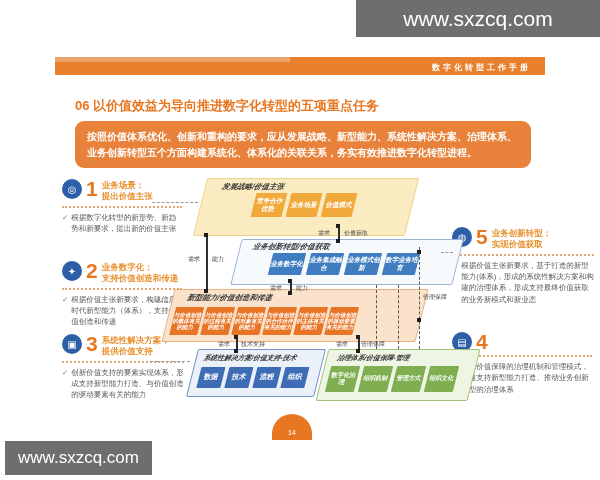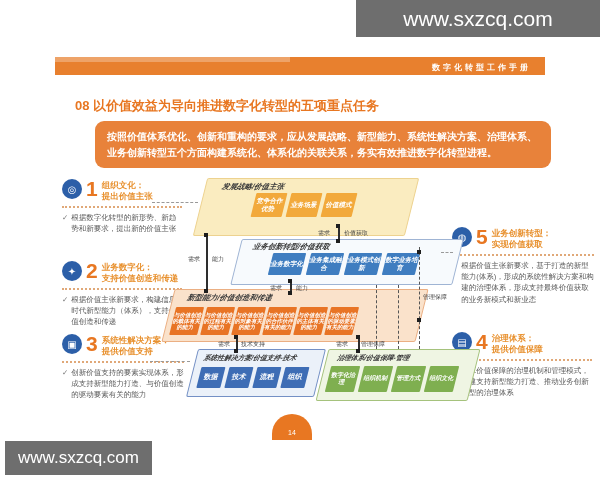--- a/index.html
+++ b/index.html
@@ -12,21 +12,21 @@
   .wm-bottom{left:5px;top:441px;width:147px;height:34px;font-size:17px;}
 
   
   .hbar{position:absolute;left:55px;top:57px;width:490px;height:18px;background:#E8802E;}
   .hbar-light{position:absolute;left:0;top:0;width:235px;height:5px;background:rgba(255,255,255,.28);}
   .hbar-title{position:absolute;right:14px;top:5px;color:#fff;font-size:8px;font-weight:bold;letter-spacing:3px;font-family:Liberation Mono, monospace;}
 
   .page-title{position:absolute;left:75px;top:97px;font-size:13px;font-weight:bold;color:#E87722;}
 
   .intro{position:absolute;left:75px;top:121px;width:432px;background:#E8823A;color:#fff;
-         border-radius:9px;padding:8px 12px;font-size:10px;line-height:1.55;font-weight:bold;margin-left:20px;}
+         border-radius:9px;padding:8px 12px;font-size:10px;line-height:1.55;font-weight:bold;}
 
   
   .task{position:absolute;}
   .task-head{display:flex;align-items:flex-start;gap:4px;}
   .task-icon{width:20px;height:20px;border-radius:50%;background:#2C5FA8;color:#fff;font-size:10px;
              display:flex;align-items:center;justify-content:center;flex:0 0 20px;}
   .task-num{font-size:21px;font-weight:bold;color:#E87722;line-height:20px;}
   .task-title{font-size:8.5px;font-weight:bold;color:#E8912F;line-height:1.35;padding-top:1px;}
   .task-divider{border-bottom:2px dotted #E0A878;margin:3px 0 4px;}
   .task-desc{font-size:7.5px;color:#5A5A5A;line-height:1.5;display:flex;gap:3px;}
@@ -82,31 +82,31 @@
 <div id="page">
 
   <div class="wm wm-top">www.sxzcq.com</div>
   <div class="wm wm-bottom">www.sxzcq.com</div>
 
   <div class="hbar">
     <div class="hbar-light"></div>
     <div class="hbar-title">数字化转型工作手册</div>
   </div>
 
-  <div class="page-title">08 以价值效益为导向推进数字化转型的五项重点任务</div>
+  <div class="page-title">06 以价值效益为导向推进数字化转型的五项重点任务</div>
   <div class="intro">按照价值体系优化、创新和重构的要求，应从发展战略、新型能力、系统性解决方案、治理体系、业务创新转型五个方面构建系统化、体系化的关联关系，务实有效推进数字化转型进程。</div>
 
   <div class="task" style="left:62px;top:179px;width:120px;">
     <div class="task-head">
       <span class="task-icon">
           <span>◎</span>
         </span>
       <span class="task-num">1</span>
       <div class="task-title">
-        <div>组织文化：</div>
+        <div>业务场景：</div>
         <div>提出价值主张</div>
       </div>
     </div>
     <div class="task-divider"></div>
     <div class="task-desc">
         <span class="check">✓</span>
       <span>根据数字化转型的新形势、新趋势和新要求，提出新的价值主张</span>
       </div>
   </div>
 
@@ -163,24 +163,20 @@
       <span>根据价值主张新要求，基于打造的新型能力(体系)，形成的系统性解决方案和构建的治理体系，形成支持最终价值获取的业务新模式和新业态</span>
       </div>
   </div>
 
   <div class="task" style="left:452px;top:332px;width:140px;">
     <div class="task-head">
       <span class="task-icon">
           <span>▤</span>
         </span>
       <span class="task-num">4</span>
-      <div class="task-title">
-        <div>治理体系：</div>
-        <div>提供价值保障</div>
-      </div>
     </div>
     <div class="task-divider"></div>
     <div class="task-desc">
         <span class="check">✓</span>
       <span>变革价值保障的治理机制和管理模式，构建支持新型能力打造、推动业务创新转型的治理体系</span>
       </div>
   </div>
 
   <div class="para p1">
     <div class="para-label">发展战略/价值主张</div>

